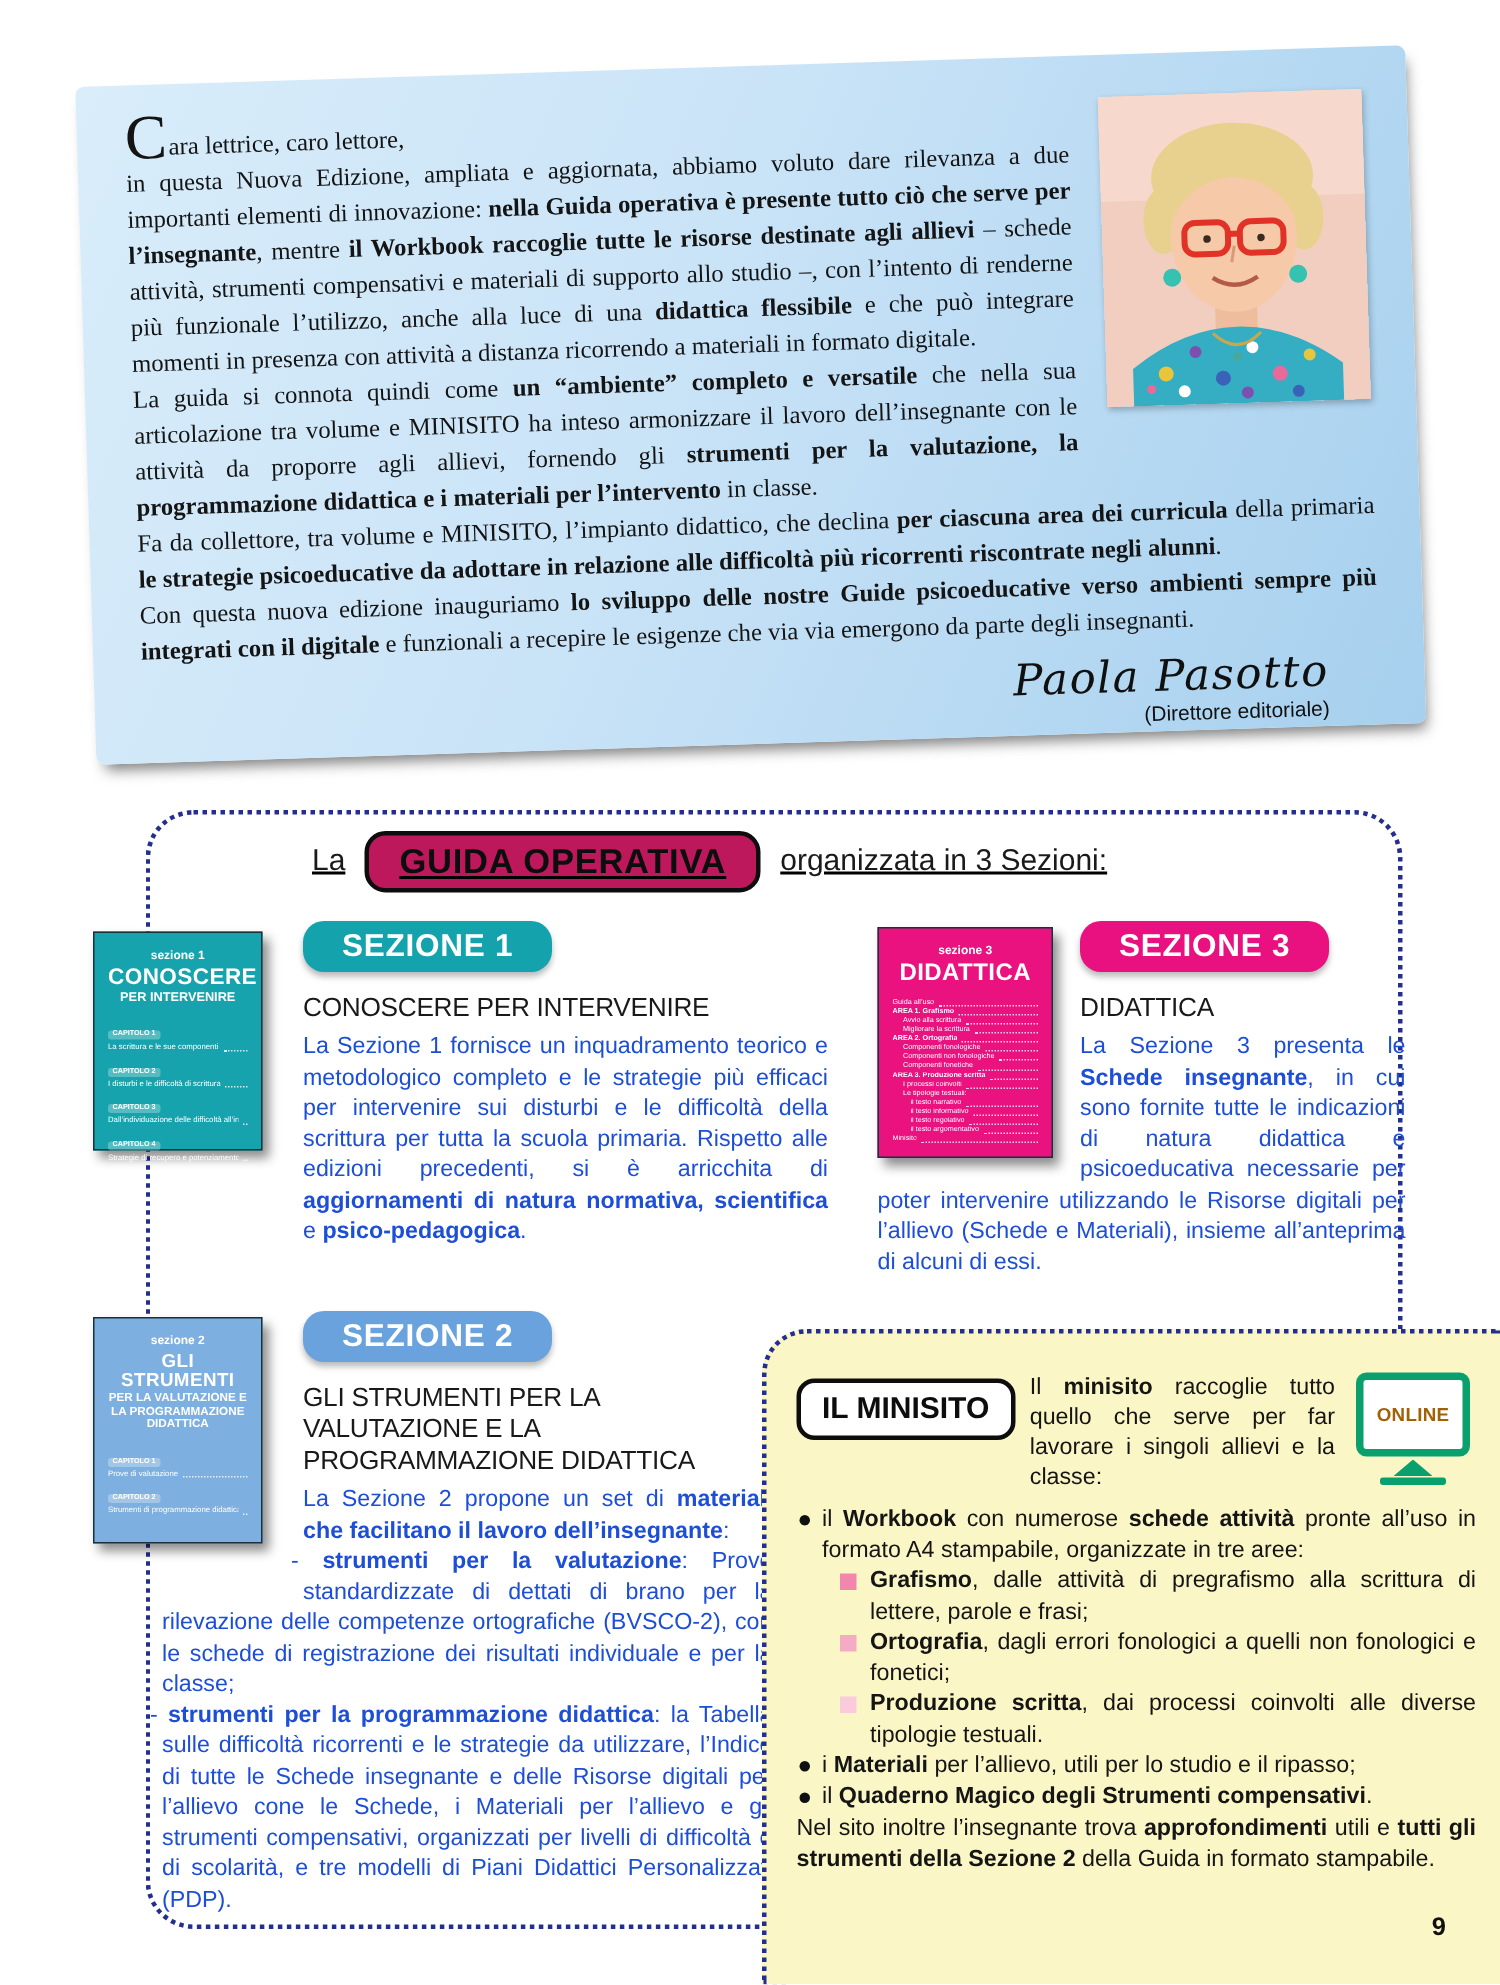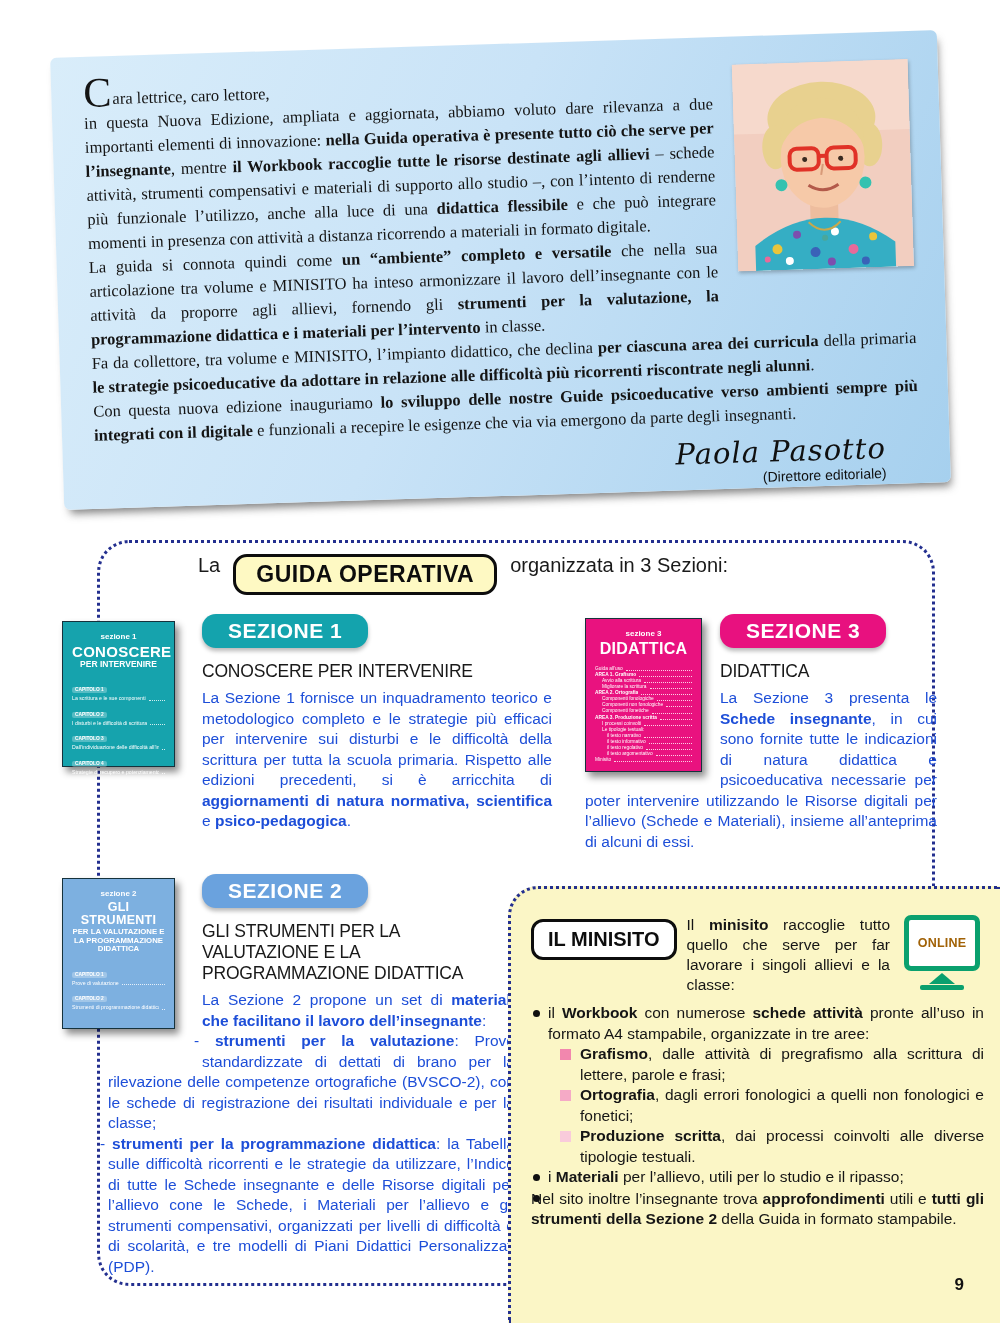--- a/index.html
+++ b/index.html
@@ -21,23 +21,23 @@
     box-shadow:1px 2px 4px rgba(0,0,0,.25);}
   .sig{font-family:"DejaVu Serif",serif;font-style:italic;font-size:29px;letter-spacing:1px;
     text-align:right;margin:8px 34px 0 0;color:#101010;}
   .sig-role{font-family:"Liberation Sans",sans-serif;font-size:14px;text-align:right;
     margin:0 34px 0 0;color:#101010;}
 
   
   #dotted-box{position:absolute;left:97px;top:540px;width:838px;height:746px;
     border:3px dotted #232f8f;border-radius:32px;box-sizing:border-box;}
 
-  #guida-line{position:absolute;left:198px;top:554px;display:flex;gap:13px;}
+  #guida-line{position:absolute;left:208px;top:554px;display:flex;align-items:center;gap:13px;text-decoration:underline;}
   #guida-line .plain{font-size:20px;color:#1a1a1a;}
-  #guida-badge{border:3px solid #0d0d0d;border-radius:14px;background:#fef9c3;
+  #guida-badge{border:3px solid #0d0d0d;border-radius:14px;background:#be185d;
     padding:4px 20px;font-size:23px;font-weight:700;letter-spacing:.5px;color:#0d0d0d;}
 
   
   .sez-badge{display:inline-block;color:#fff;font-weight:700;font-size:21px;
     padding:5px 26px;border-radius:14px;letter-spacing:.5px;
     box-shadow:0 3px 4px rgba(0,0,0,.28);margin-bottom:13px;}
   .badge-teal{background:#14a3ad;}
   .badge-pink{background:#e8117f;}
   .badge-blue{background:#6aa2de;}
   .sez-heading{font-size:17.5px;font-weight:400;color:#191919;margin:0 0 6px 0;
@@ -310,18 +310,18 @@
       <div class="monitor-stand"></div>
       <div class="monitor-base"></div>
     </div>
   </div>
   <div class="mini-list">
     <div class="mrow"><span class="mk dot"></span><span><span>il </span><b>Workbook</b><span> con numerose </span><b>schede attività</b><span> pronte all’uso in formato A4 stampabile, organizzate in tre aree:</span></span></div>
     <div class="mrow sub"><span class="mk sq s1"></span><span><b>Grafismo</b><span>, dalle attività di pregrafismo alla scrittura di lettere, parole e frasi;</span></span></div>
     <div class="mrow sub"><span class="mk sq s2"></span><span><b>Ortografia</b><span>, dagli errori fonologici a quelli non fonologici e fonetici;</span></span></div>
     <div class="mrow sub"><span class="mk sq s3"></span><span><b>Produzione scritta</b><span>, dai processi coinvolti alle diverse tipologie testuali.</span></span></div>
     <div class="mrow"><span class="mk dot"></span><span><span>i </span><b>Materiali</b><span> per l’allievo, utili per lo studio e il ripasso;</span></span></div>
-    <div class="mrow"><span class="mk dot"></span></div>
+    <div class="mrow"><span class="mk dot"></span><span><span>il </span><b>Quaderno Magico degli Strumenti compensativi</b><span>.</span></span></div>
   </div>
   <div class="mini-footer"><span>Nel sito inoltre l’insegnante trova </span><b>approfondimenti</b><span> utili e </span><b>tutti gli strumenti della Sezione 2</b><span> della Guida in formato stampabile.</span></div>
 </div>
 
 <div id="page-num">9</div>
 
 </body></html>

